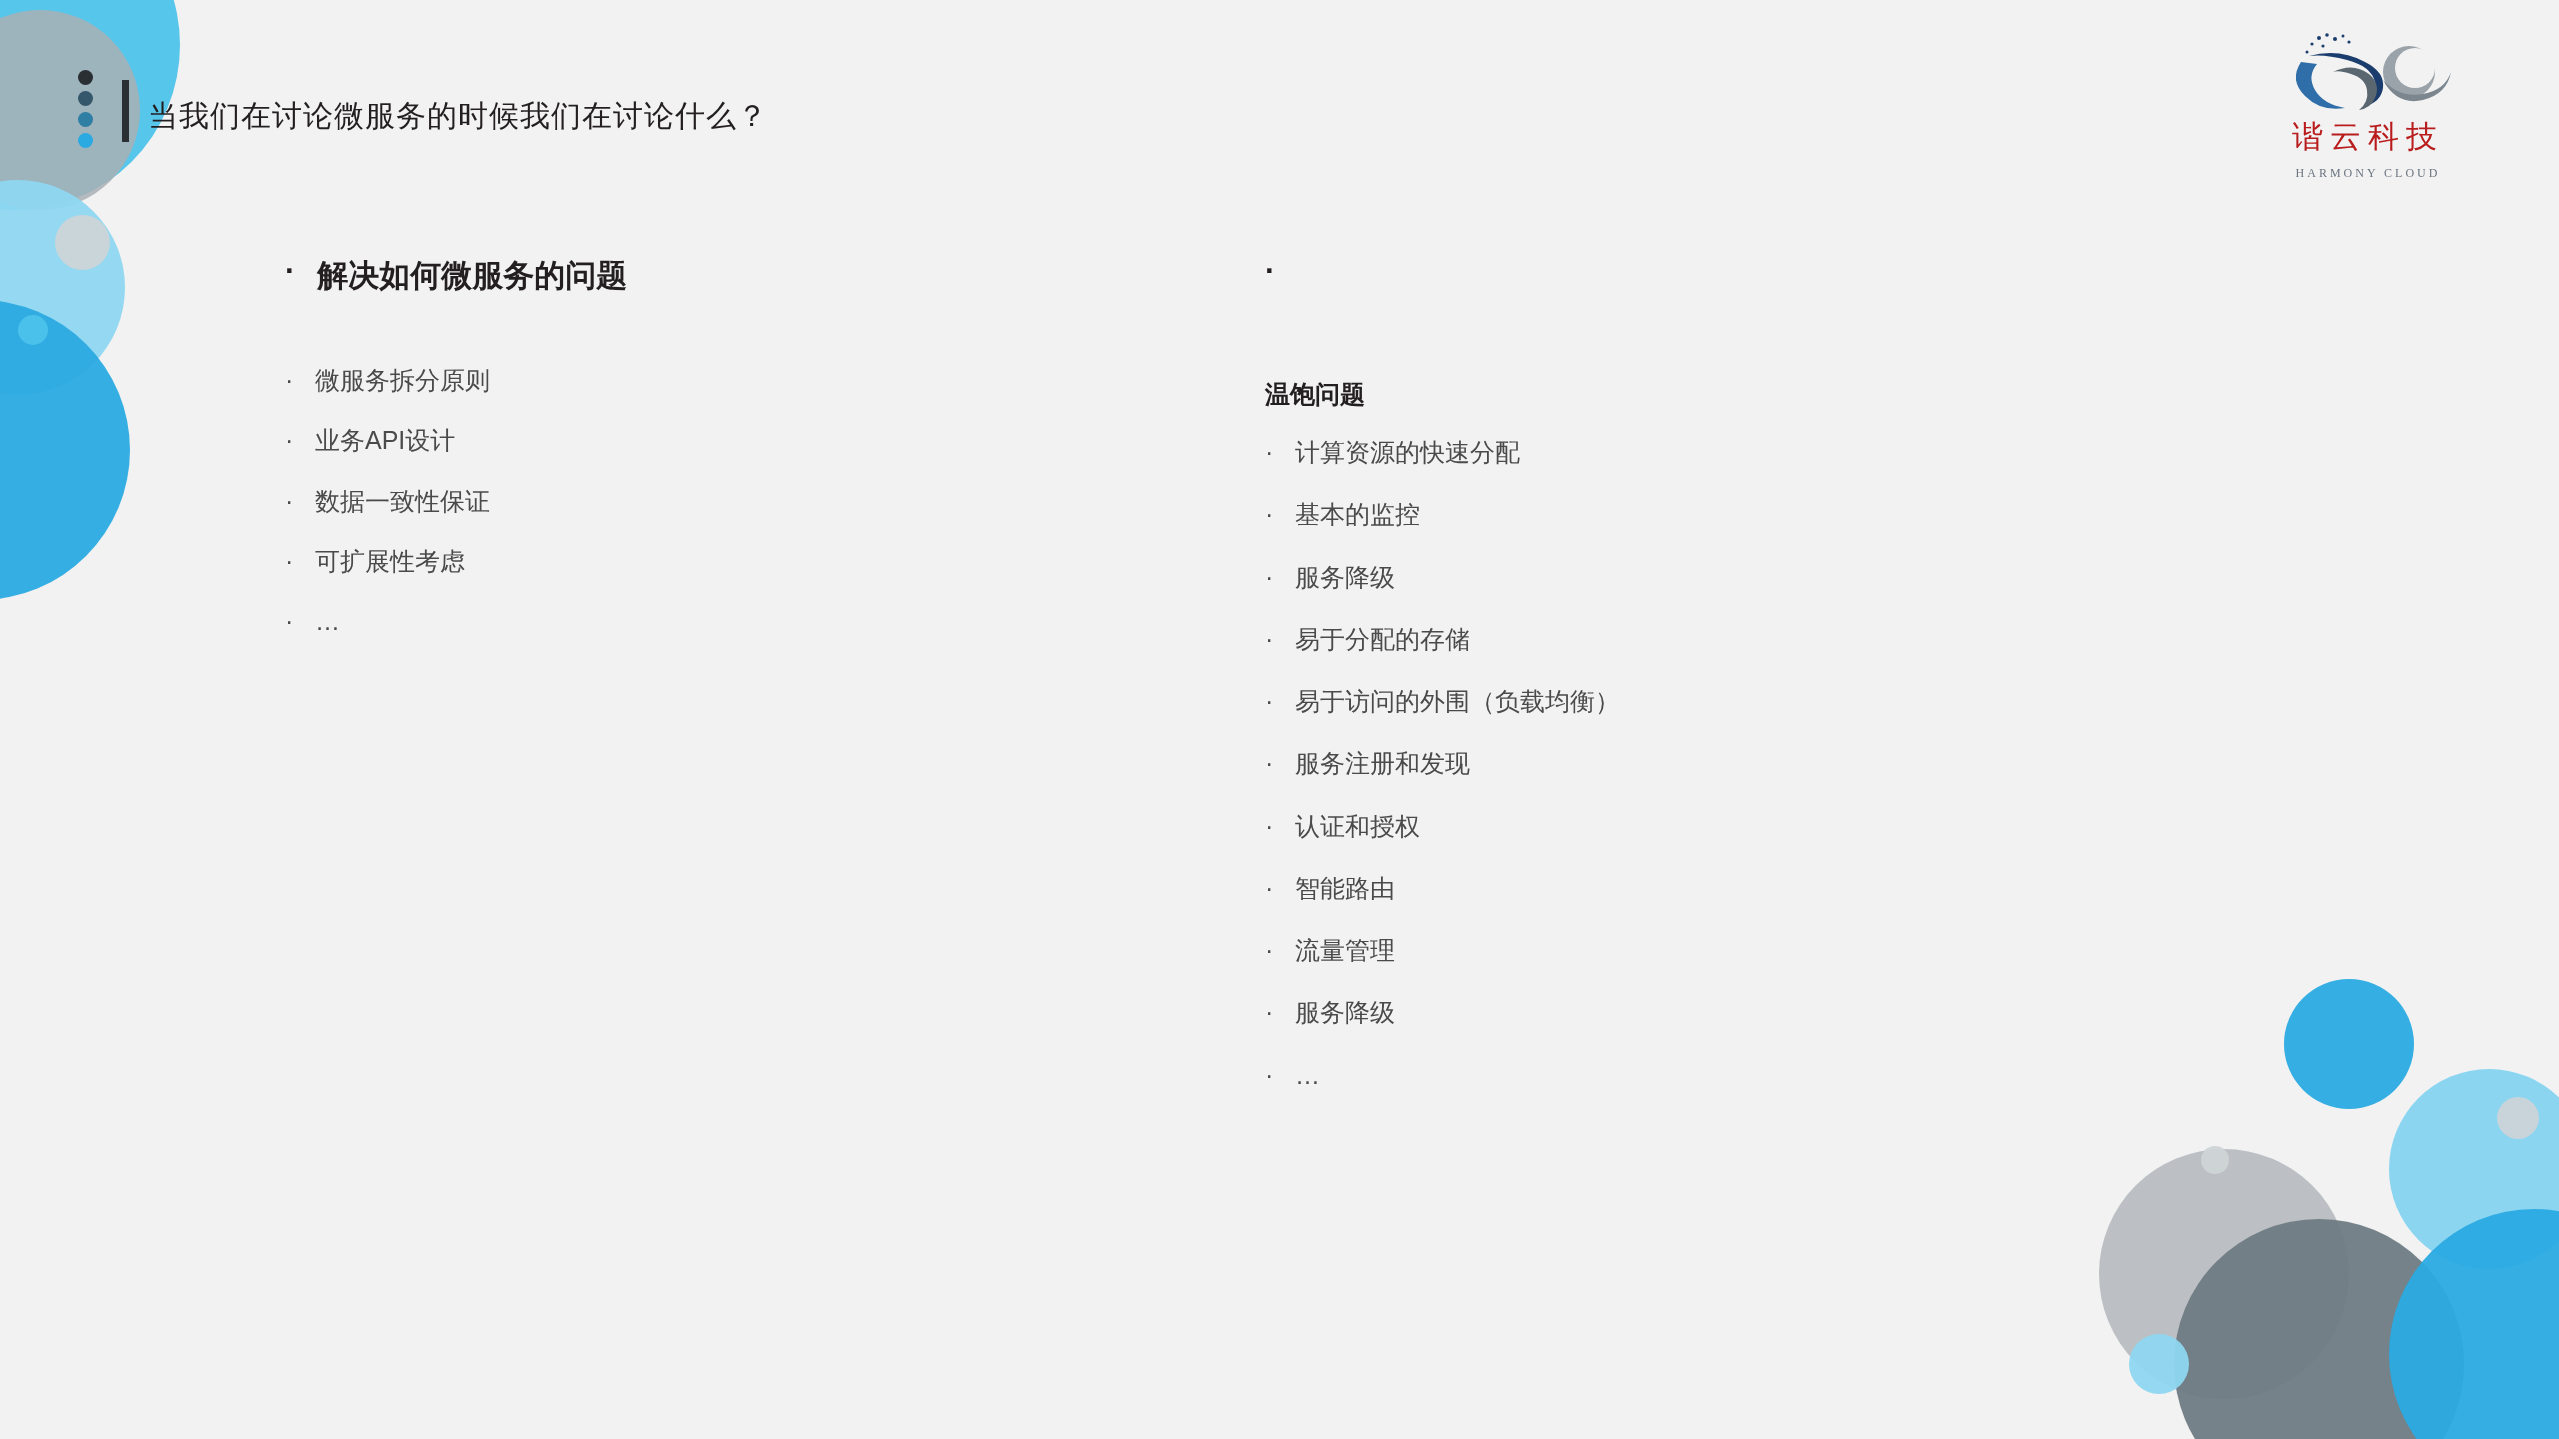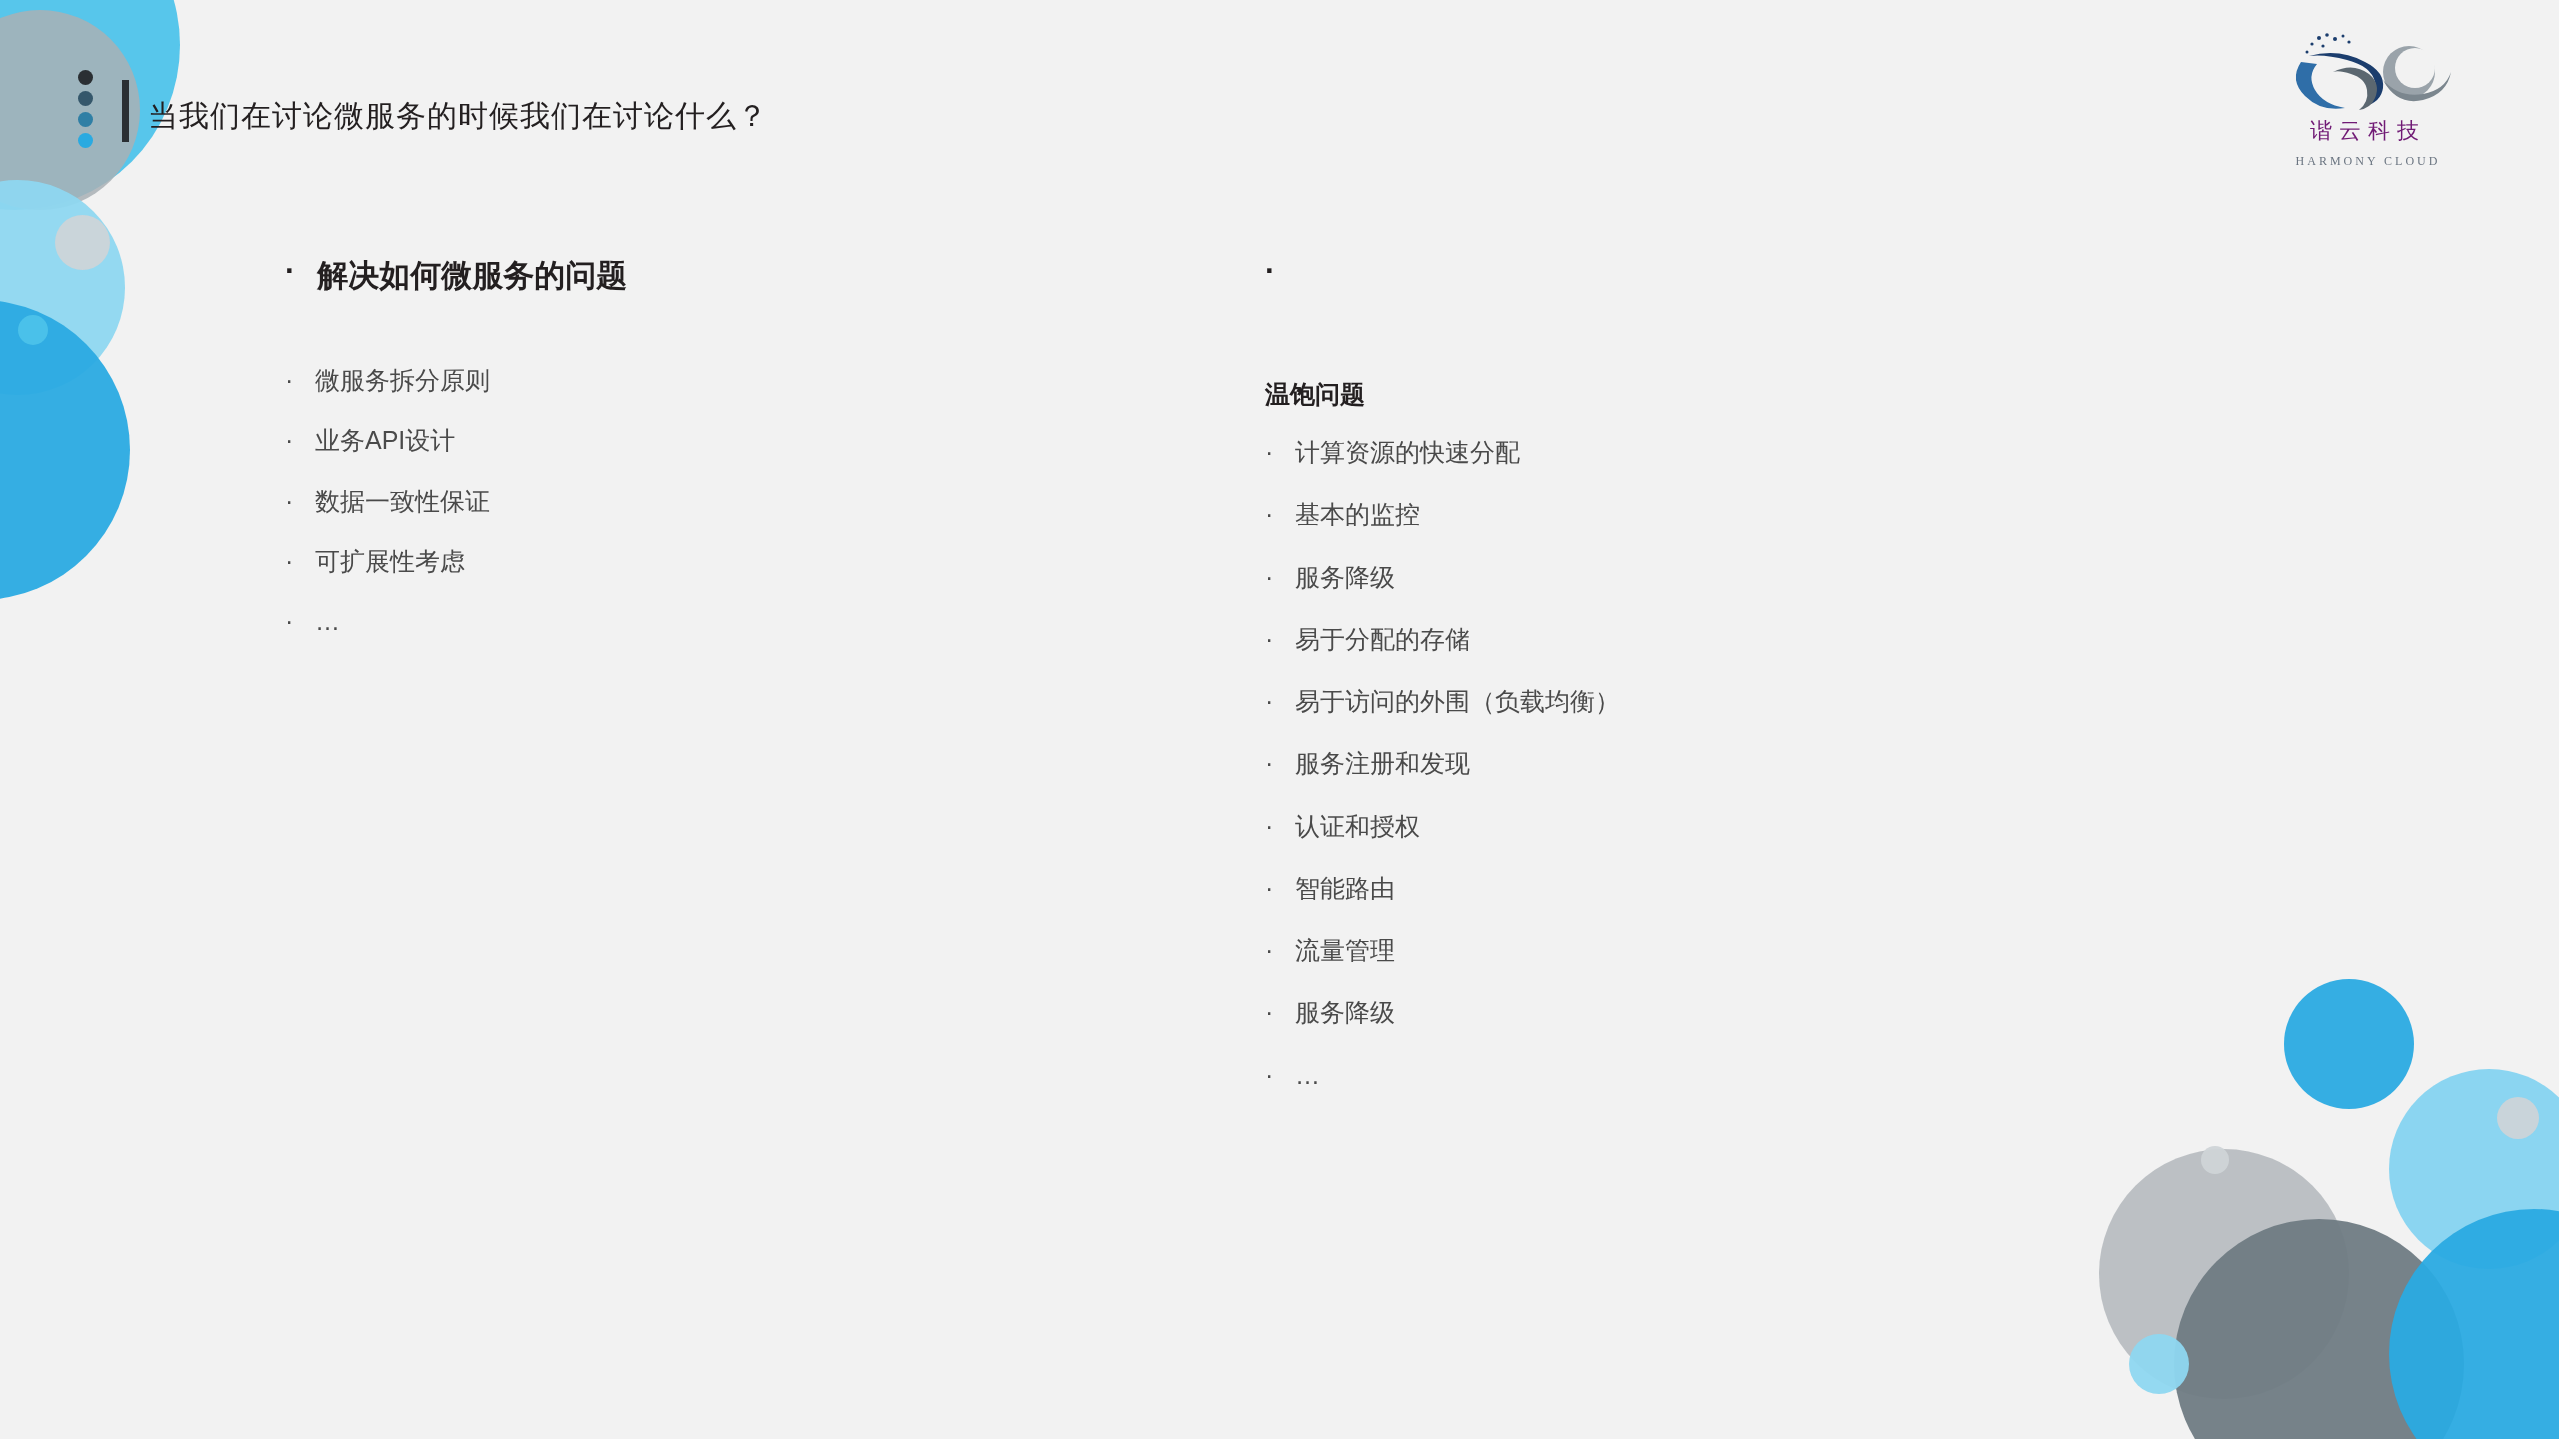--- a/index.html
+++ b/index.html
@@ -86,22 +86,22 @@
   
   .logo {
     position: absolute;
     right: 86px;
     top: 28px;
     width: 210px;
     text-align: center;
   }
   .logo-mark { position: relative; height: 92px; }
   .logo-cn {
-    font-size: 22px;
-    color: #701a75;
+    font-size: 31px;
+    color: #b91c1c;
     letter-spacing: 7px;
     font-family: Liberation Sans, sans-serif;
     margin-top: -4px;
   }
   .logo-en {
     font-size: 12px;
     color: #6a7480;
     letter-spacing: 3px;
     margin-top: 8px;
     font-family: "Liberation Serif", "DejaVu Serif", serif;

